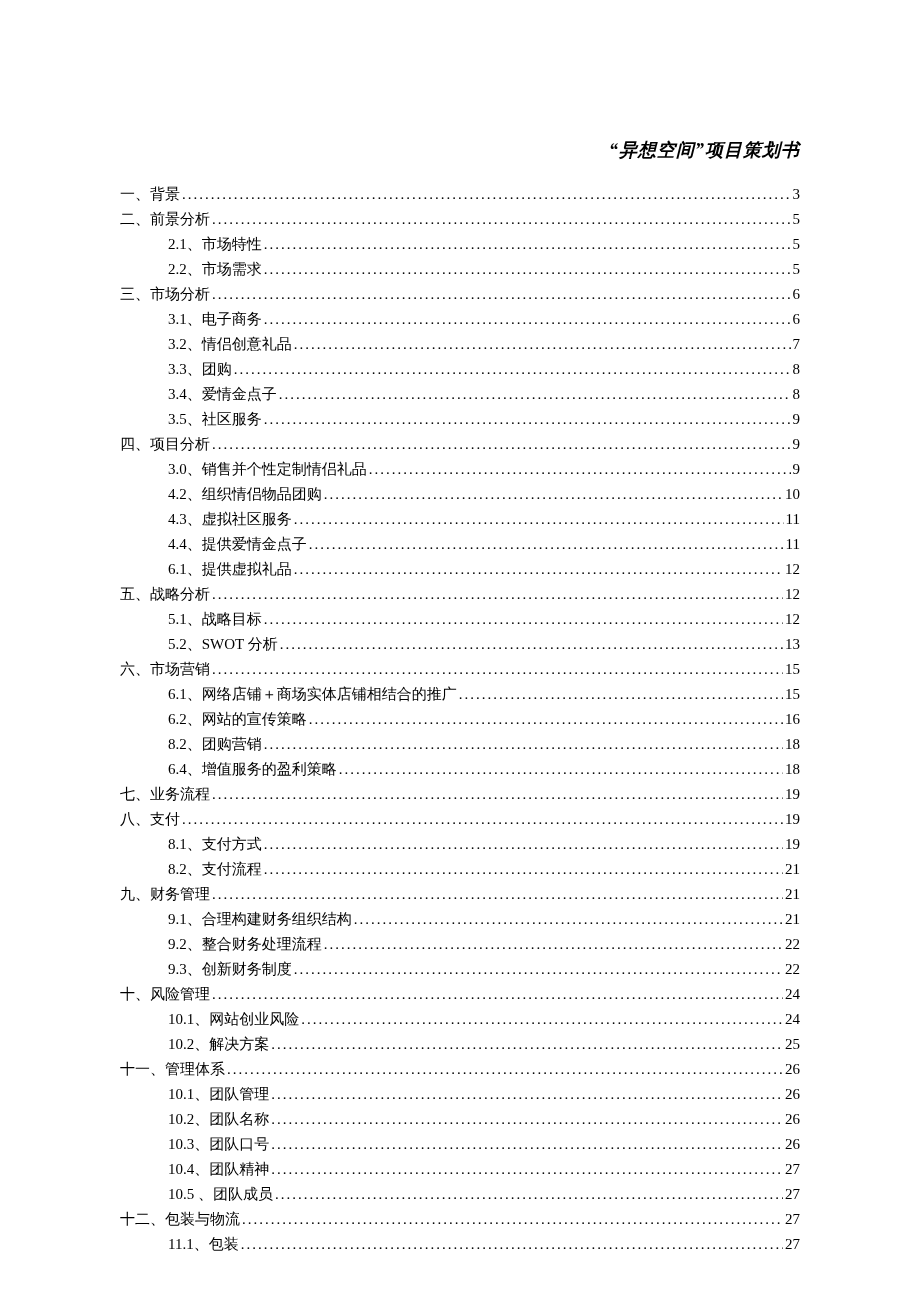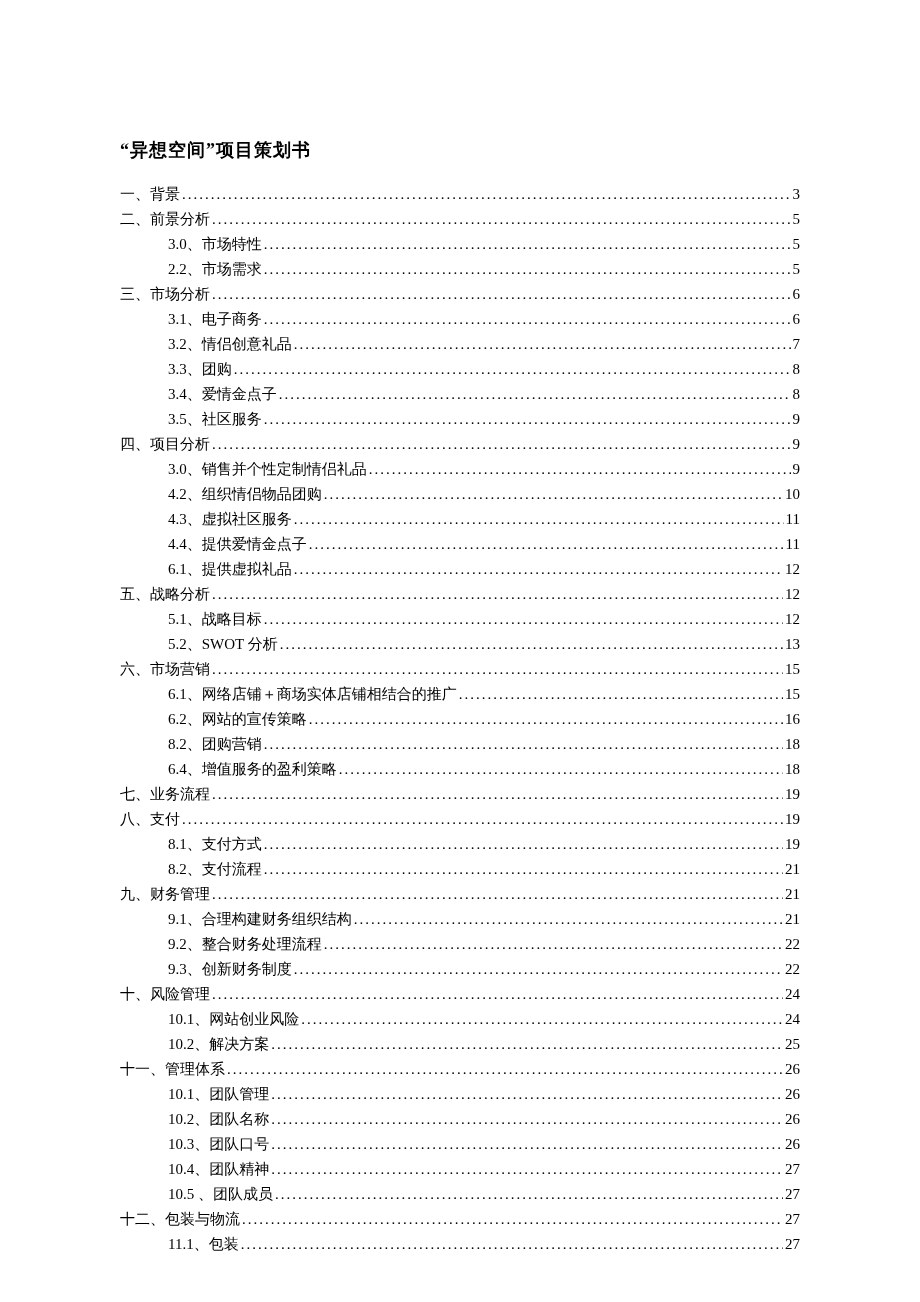--- a/index.html
+++ b/index.html
@@ -9,25 +9,26 @@
     font-family: "SimSun", "宋体", serif;
     color: #000;
     width: 920px;
   }
   .page {
     width: 920px;
     padding: 138px 120px 60px 120px;
     box-sizing: border-box;
   }
   .title {
-    text-align: left;
+    text-align: right;
     font-weight: bold;
     font-size: 18px;
     margin-bottom: 20px;
     letter-spacing: 1px;
+    font-style: italic;
   }
   .toc {
     font-size: 15px;
   }
   .toc-row {
     display: flex;
     align-items: baseline;
     line-height: 25px;
     white-space: nowrap;
   }
@@ -65,21 +66,21 @@
         <span class="toc-label">一、背景</span>
         <span class="toc-dots"></span>
         <span class="toc-page">3</span>
       </div>
       <div class="toc-row level1">
         <span class="toc-label">二、前景分析</span>
         <span class="toc-dots"></span>
         <span class="toc-page">5</span>
       </div>
       <div class="toc-row level2">
-        <span class="toc-label">3.0、市场特性</span>
+        <span class="toc-label">2.1、市场特性</span>
         <span class="toc-dots"></span>
         <span class="toc-page">5</span>
       </div>
       <div class="toc-row level2">
         <span class="toc-label">2.2、市场需求</span>
         <span class="toc-dots"></span>
         <span class="toc-page">5</span>
       </div>
       <div class="toc-row level1">
         <span class="toc-label">三、市场分析</span>

